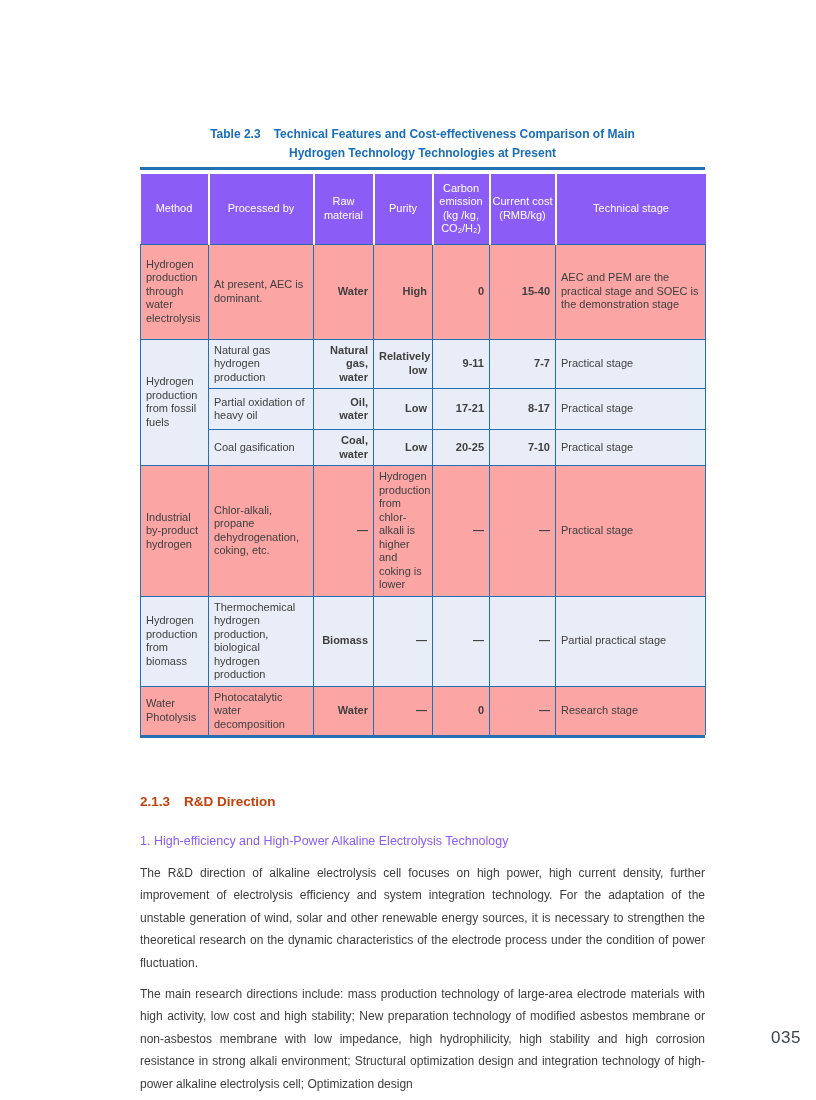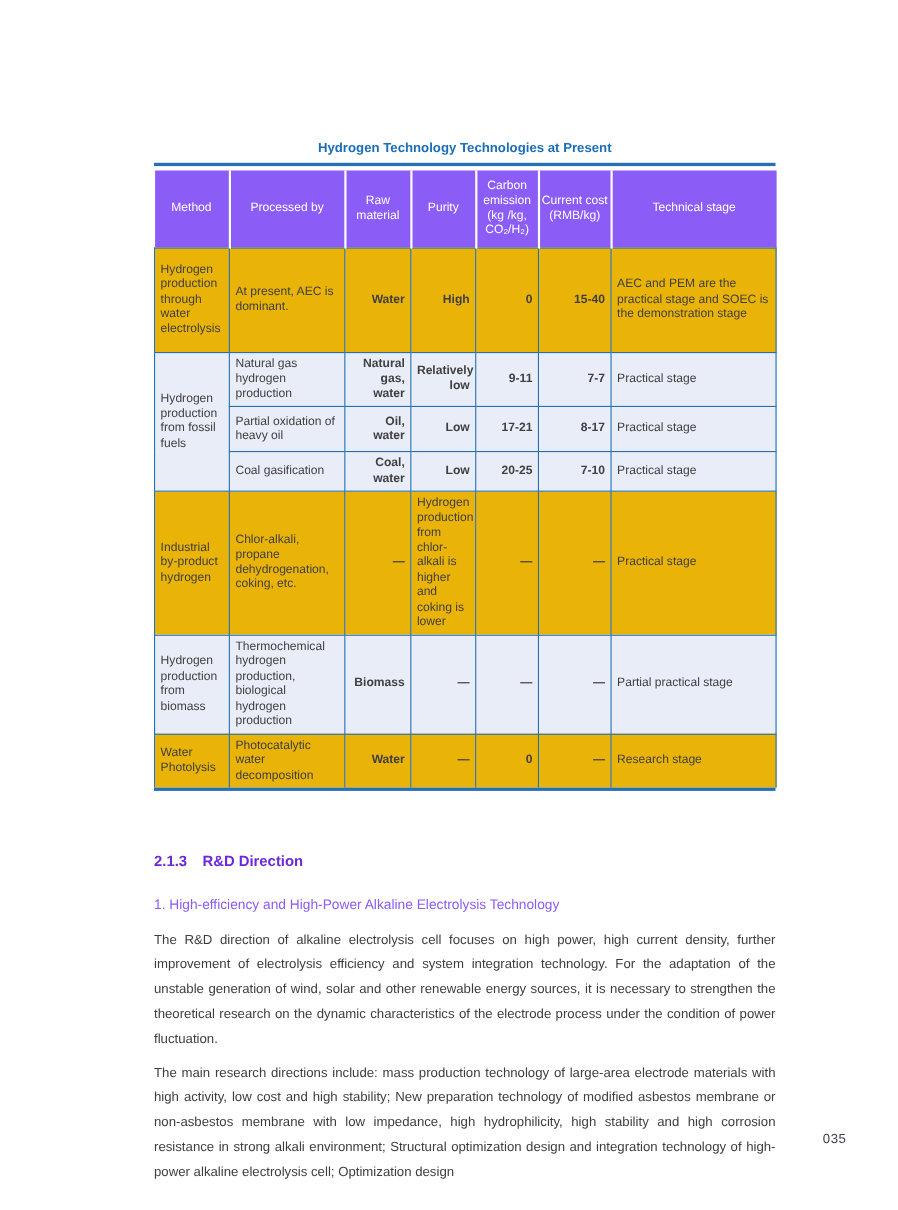--- a/index.html
+++ b/index.html
@@ -44,72 +44,75 @@
     vertical-align: middle;
     padding: 4px 2px;
     border-left: 2px solid #ffffff;
   }
   table.hydro th:first-child { border-left: none; }
   table.hydro thead tr { height: 70px; }
   table.hydro td {
     border: 1px solid #2470b3;
     padding: 4px 5px;
     vertical-align: middle;
-    background: #eab308;
+    background: #fca5a5;
   }
   table.hydro tr.alt td { background: #e8edf7; }
   td.c { text-align: right; font-weight: bold; }
   td.l { text-align: left; }
   tr.h-r0 { height: 95px; }
   tr.h-r1 { height: 40px; }
   tr.h-r2 { height: 41px; }
   tr.h-r3 { height: 25px; margin-left: 16px; }
   tr.h-r4 { height: 107px; }
   tr.h-r5 { height: 68px; }
   tr.h-r6 { height: 37px; }
   table.hydro tbody tr:last-child td { border-bottom: none; }
 
   
   .section-heading {
     margin-top: 56px;
     font-size: 13.5px;
     font-weight: bold;
-    color: #6d28d9;
+    color: #c2410c;
   }
   .sec-num { margin-right: 14px; }
   .subheading {
     margin-top: 25px;
     font-size: 12.5px;
     color: #8b5cf6;
   }
   .body-para {
     margin: 14px 0 0 0;
     font-size: 12px;
     line-height: 22.4px;
     text-align: justify;
     color: #3d3d3d;
   }
   .body-para + .body-para { margin-top: 9px; }
 
   .page-number {
     position: absolute;
-    left: 748px;
+    left: 771px;
     top: 1028px;
-    font-size: 12px;
+    font-size: 17px;
     letter-spacing: 0.5px;
     color: #3c4250;
   }
 </style>
 </head>
 <body>
 
 <div class="page">
   <div class="content">
 
     <div class="table-caption">
+      <div>
+        <span class="cap-prefix">Table 2.3</span><span>Technical Features and Cost-effectiveness Comparison of Main</span>
+      </div>
       <div>Hydrogen Technology Technologies at Present</div>
     </div>
 
     <div class="rule top-rule"></div>
 
     <table class="hydro">
       <colgroup>
         <col style="width:68px">
           <col style="width:105px">
           <col style="width:60px">

